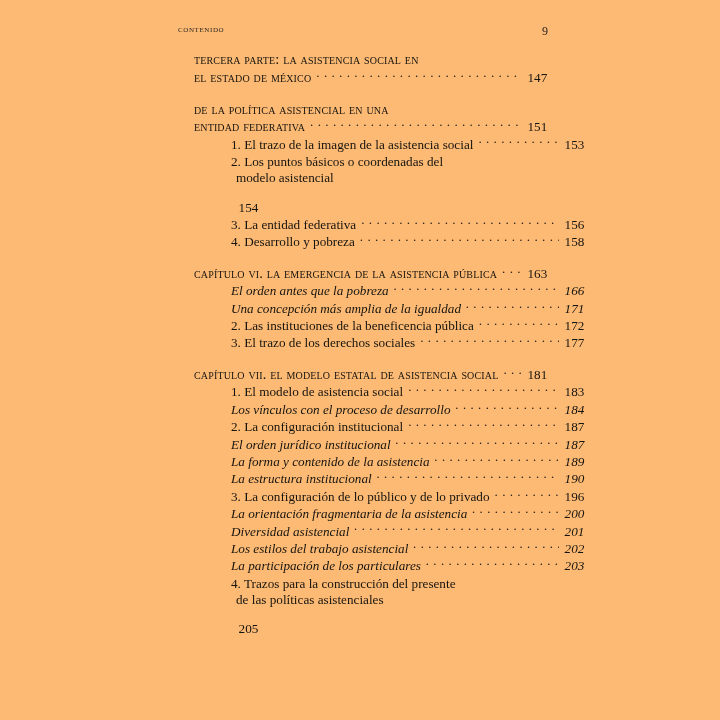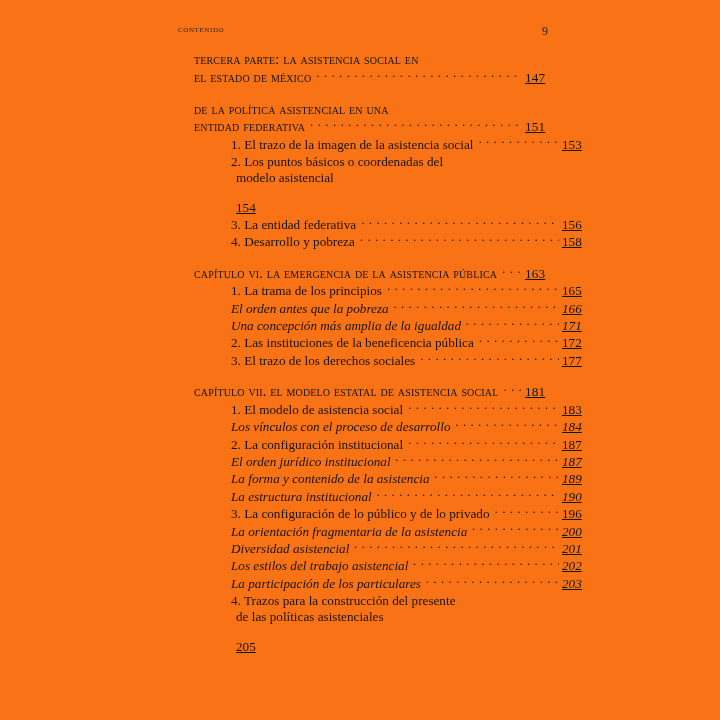--- a/index.html
+++ b/index.html
@@ -4,21 +4,21 @@
 <style>
   html, body {
     margin: 0;
     padding: 0;
     background: #ffffff;
   }
   .page {
     position: relative;
     width: 720px;
     height: 720px;
-    background: #f97316;
+    background: #fdba74;
     font-family: "Liberation Serif", "DejaVu Serif", serif;
     color: #16140f;
     overflow: hidden;
   }
 
   
   .running-head {
     position: absolute;
     left: 178px;
     top: 24px;
@@ -70,24 +70,23 @@
     position: absolute;
     left: 0;
     bottom: 0.07em;
     font-size: 13.2px;
     letter-spacing: 0.5px;
     color: #25211c;
   }
 
   .pagenum {
     flex: 0 0 auto;
-    text-align: left;
+    text-align: center;
     min-width: 25px;
     font-size: 13.2px;
-    text-decoration: underline;
   }
 
   
   .lvl-chapter {
     font-variant: small-caps;
     text-transform: lowercase;
     font-size: 14.4px;
     letter-spacing: 0.15px;
   }
   .lvl-chapter .label { font-size: 14.4px; }
@@ -156,25 +155,20 @@
           <span class="leader"></span>
           <span class="pagenum">158</span>
         </div>
       </div>
       <div class="group">
         <div class="entry lvl-chapter">
           <span class="label">Capítulo VI. La emergencia de la asistencia pública</span>
           <span class="leader"></span>
           <span class="pagenum">163</span>
         </div>
-        <div class="entry lvl-item">
-          <span class="label">1. La trama de los principios</span>
-          <span class="leader"></span>
-          <span class="pagenum">165</span>
-        </div>
         <div class="entry lvl-sub">
           <span class="label">El orden antes que la pobreza</span>
           <span class="leader"></span>
           <span class="pagenum">166</span>
         </div>
         <div class="entry lvl-sub">
           <span class="label">Una concepción más amplia de la igualdad</span>
           <span class="leader"></span>
           <span class="pagenum">171</span>
         </div>

